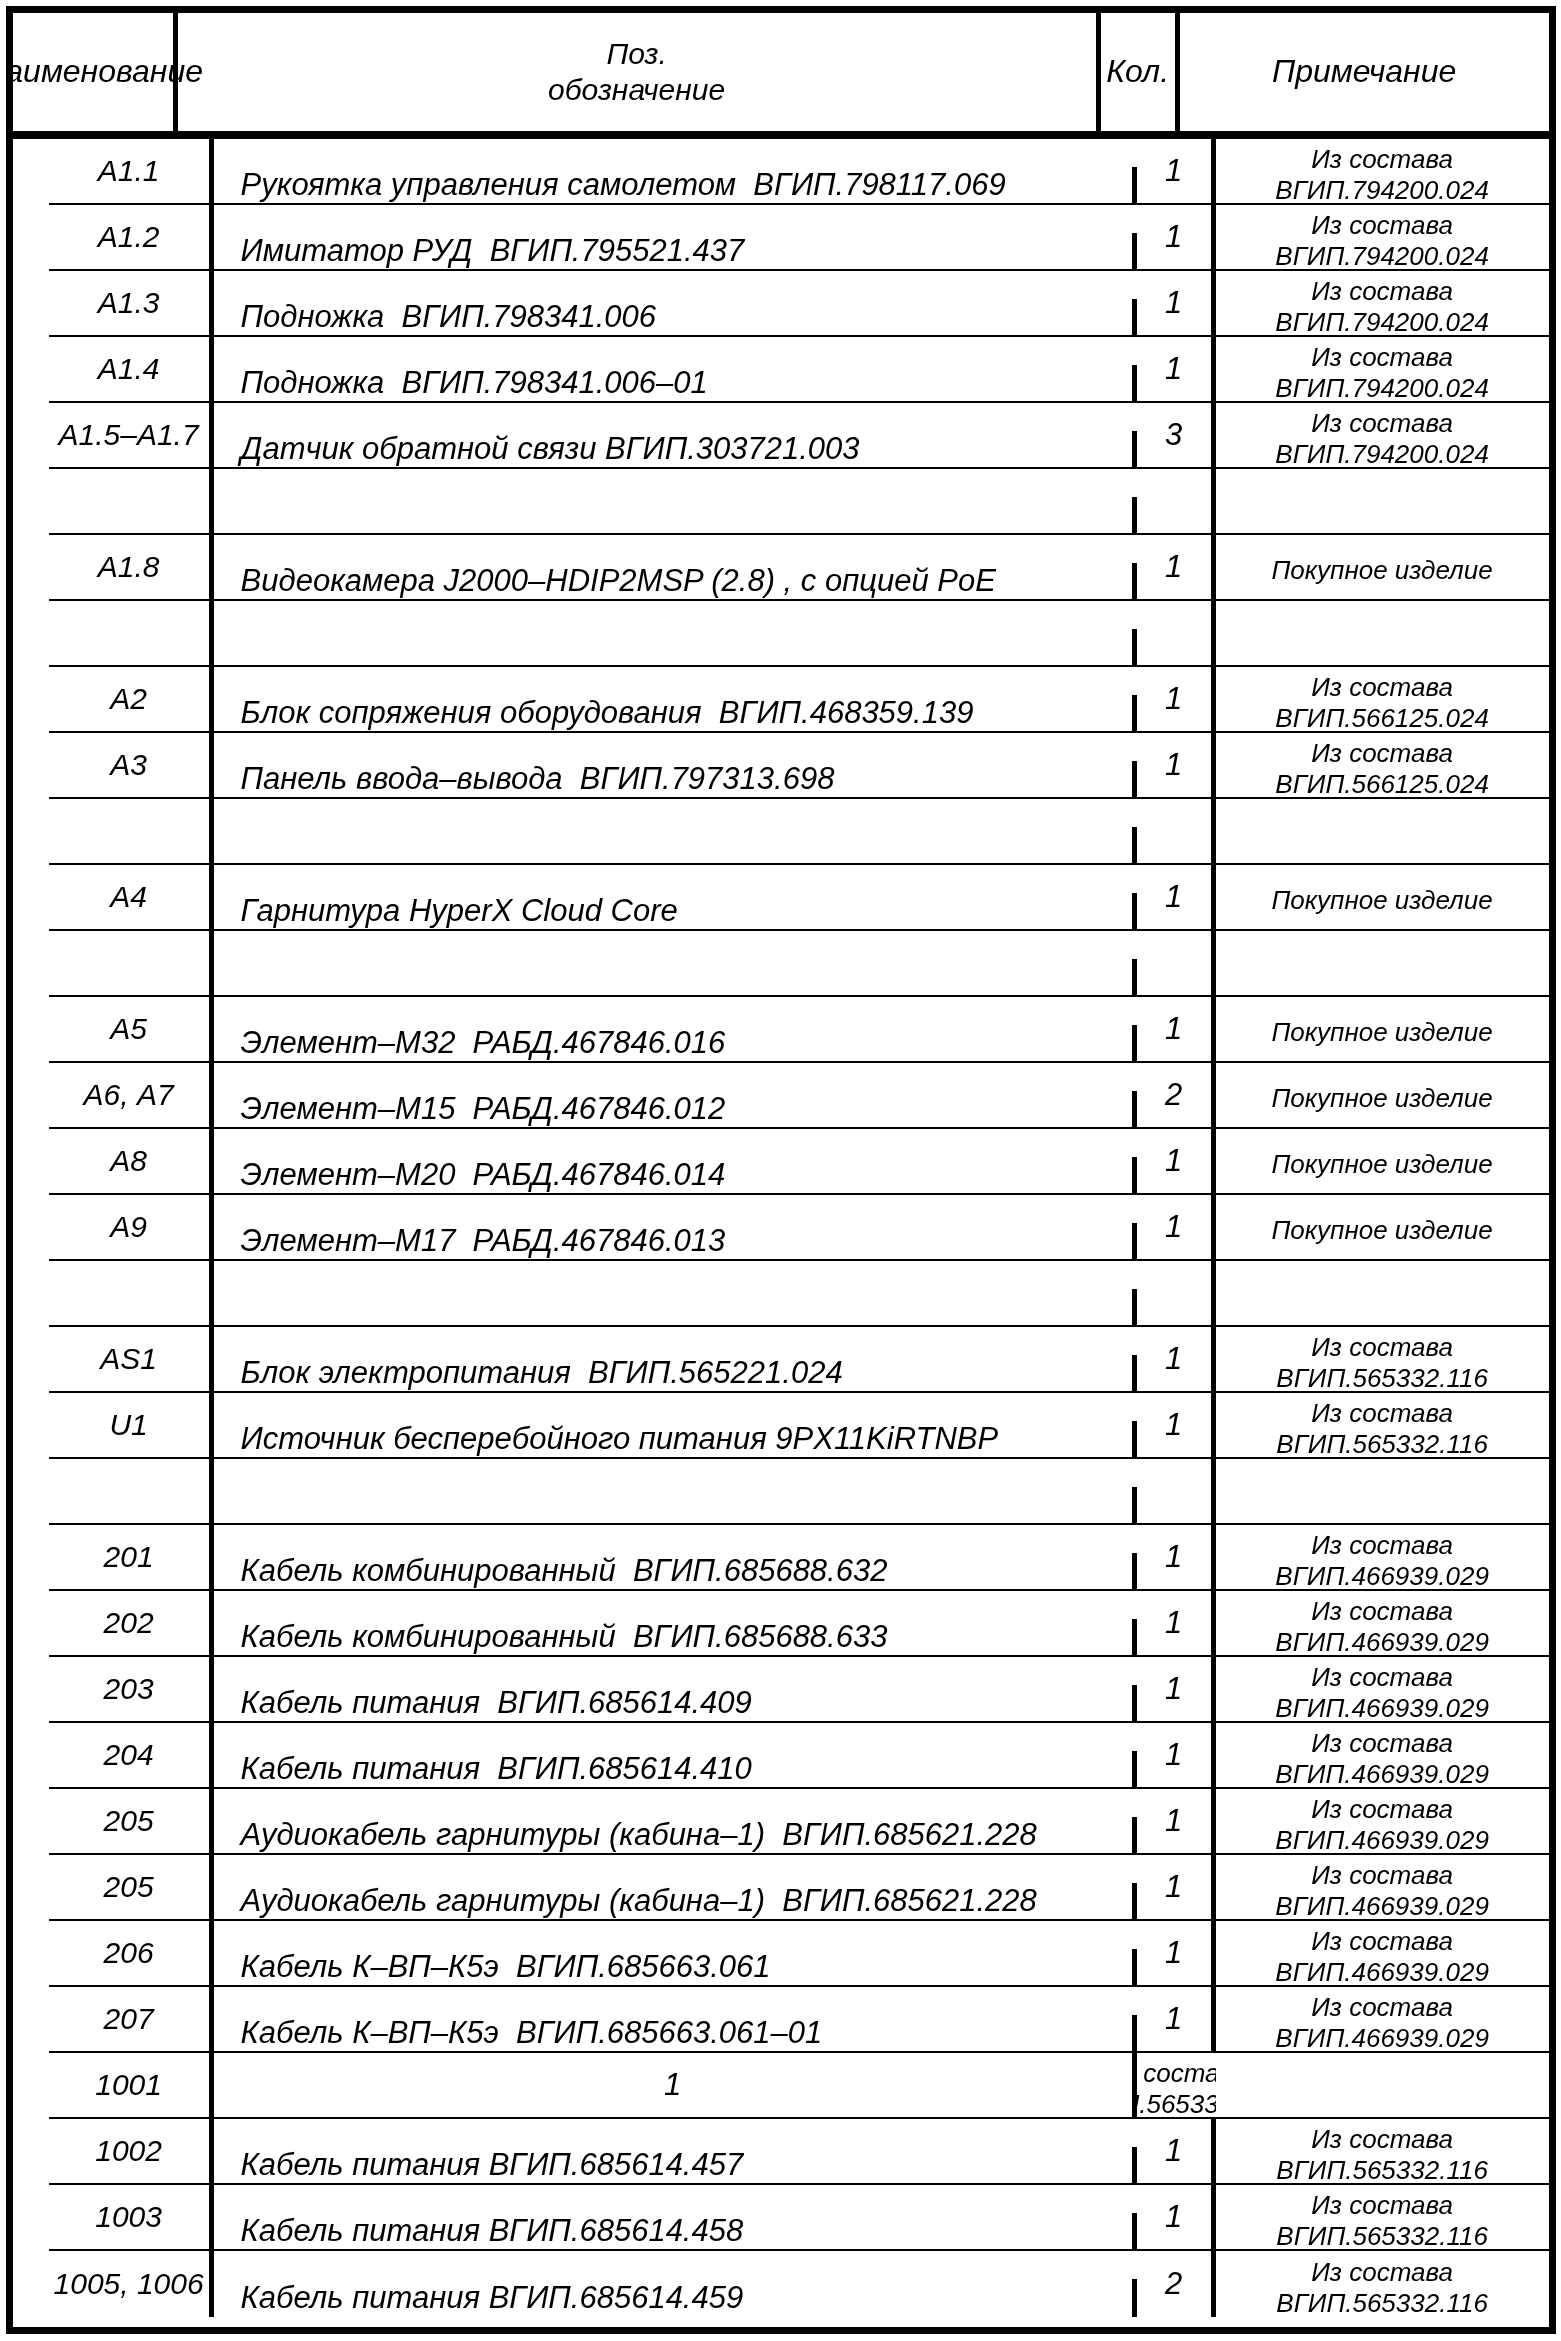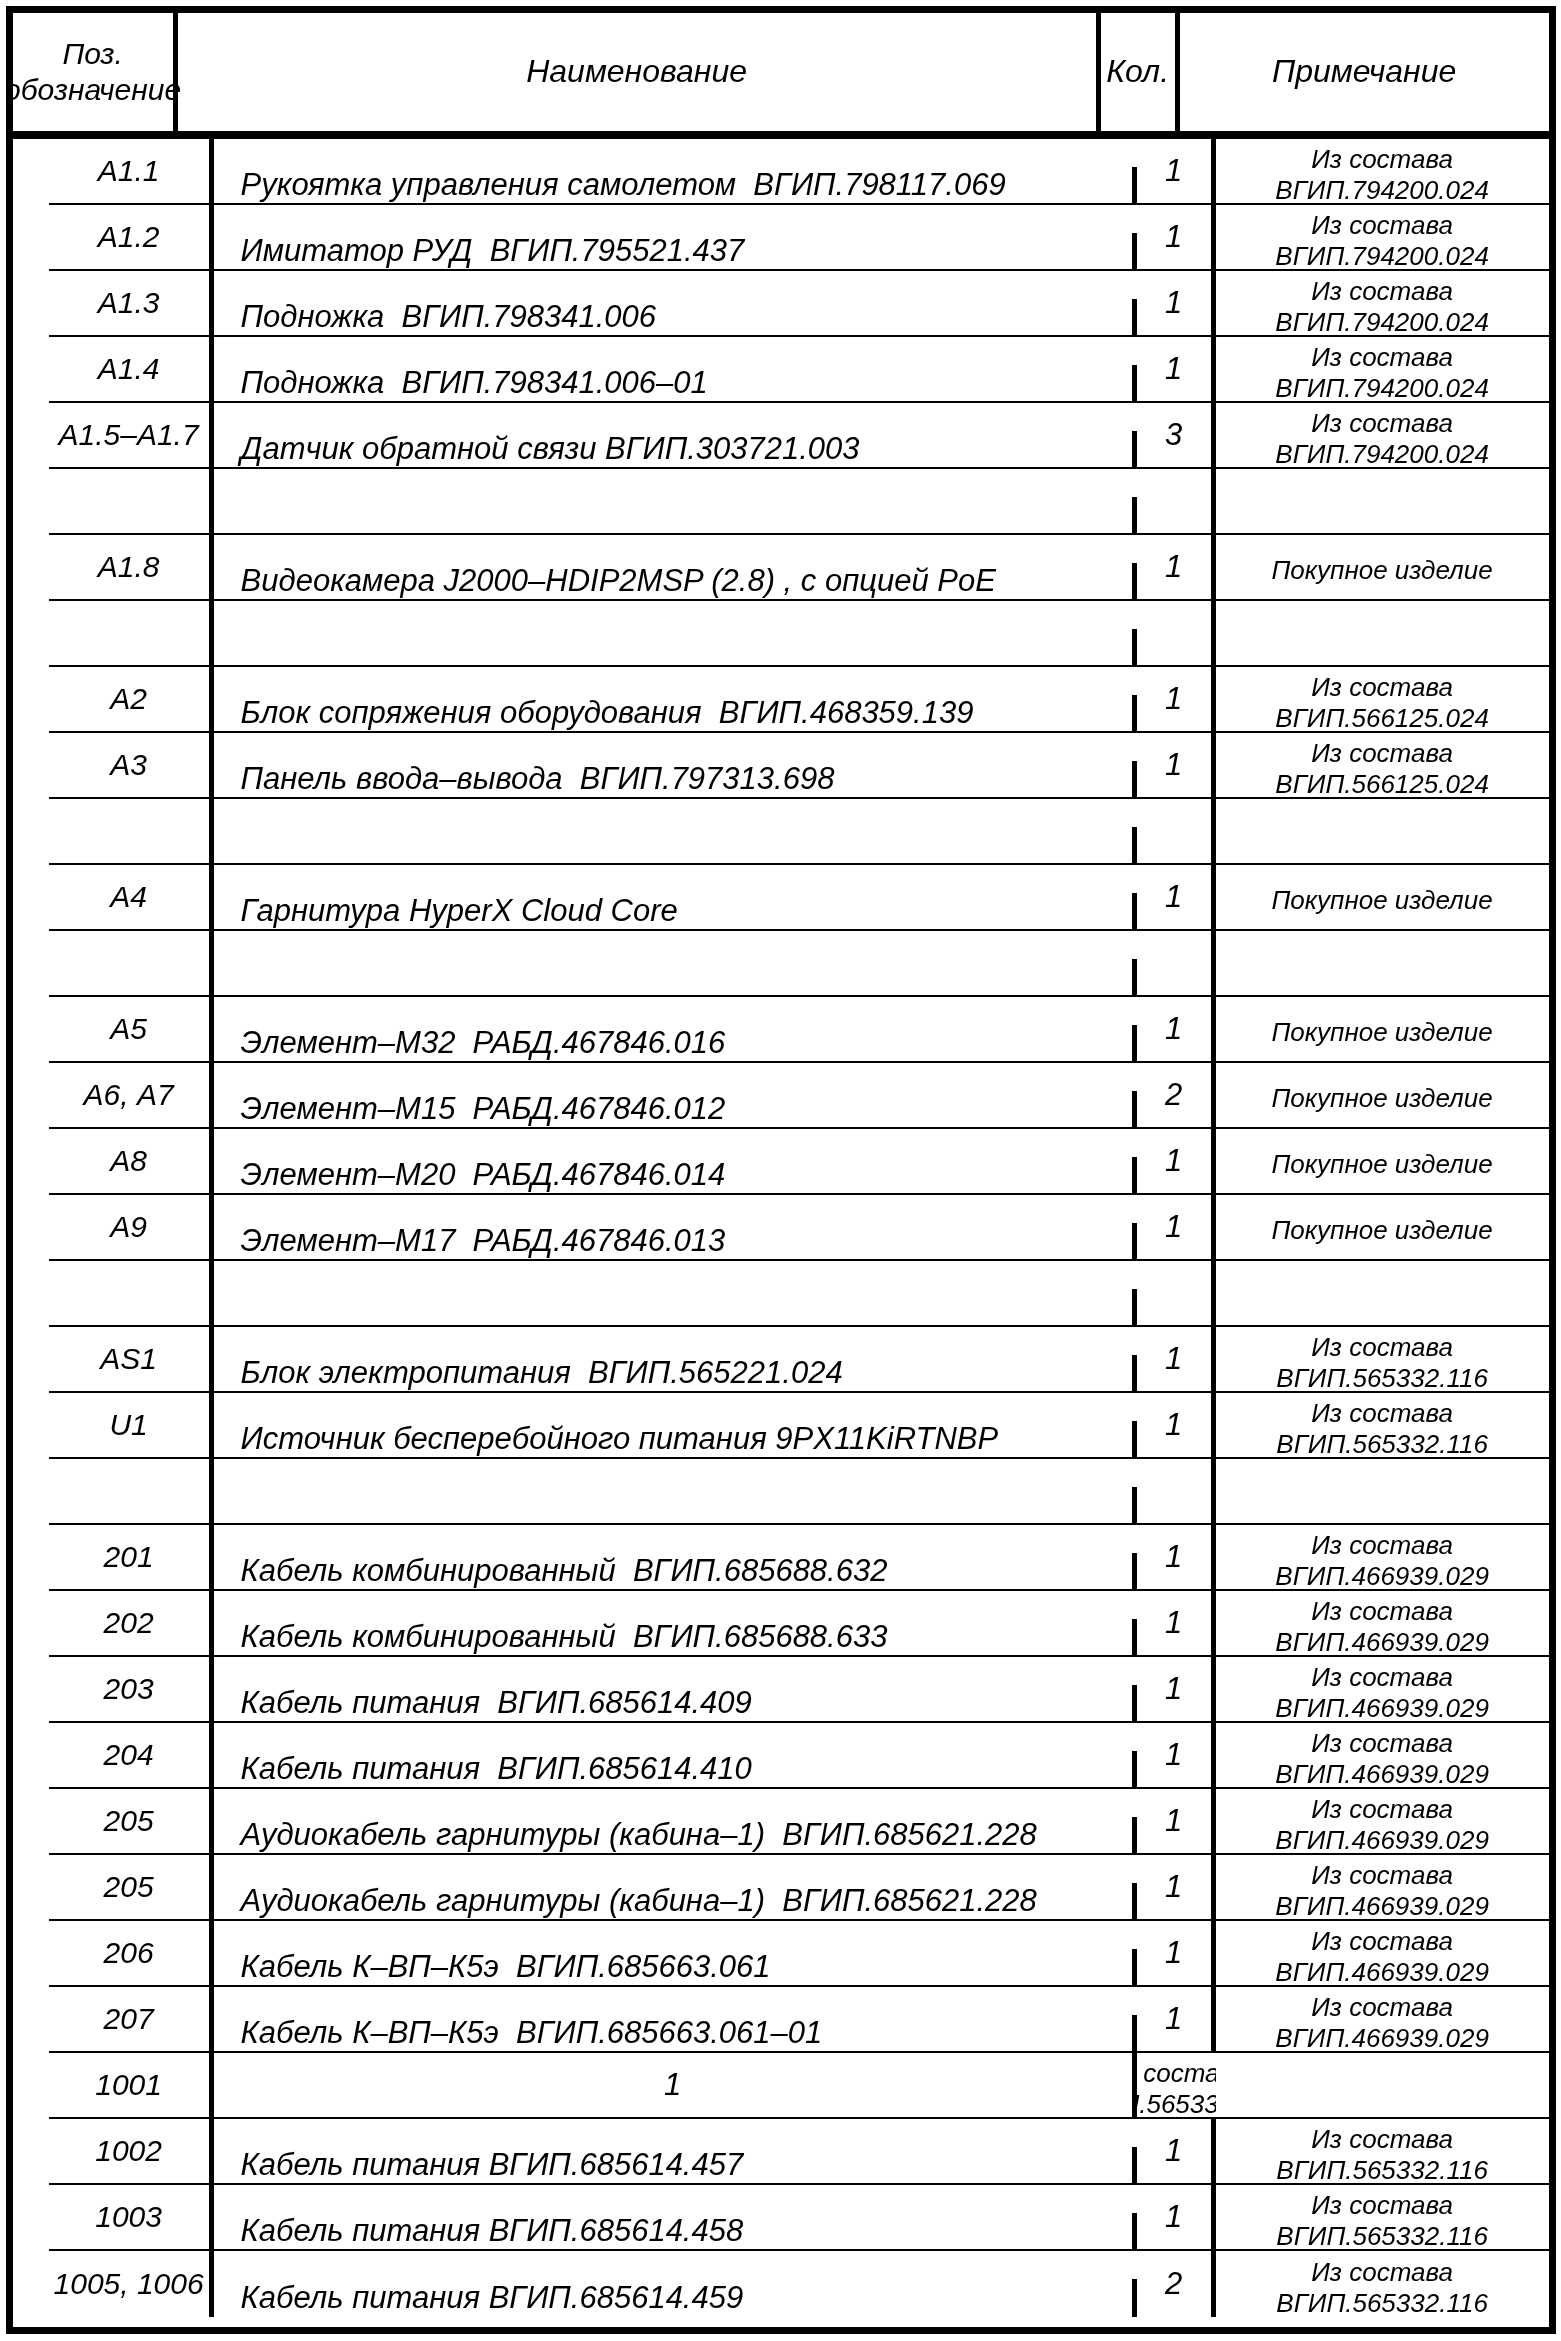--- a/index.html
+++ b/index.html
@@ -94,23 +94,23 @@
     font-size: 26px;
     line-height: 31px;
     white-space: pre-line;
   }
 </style>
 </head>
 <body>
 
 <div class="sheet">
   <div class="thead">
+    <div class="th">Наименование</div>
     <div class="th pos-h">Поз.
 обозначение</div>
-    <div class="th">Наименование</div>
     <div class="th">Кол.</div>
     <div class="th">Примечание</div>
   </div>
   <div class="tbody" id="tbody">
       <div class="row">
         <div class="td pos">А1.1</div>
         <div class="td name">Рукоятка управления самолетом  ВГИП.798117.069</div>
         <div class="td qty">1</div>
         <div class="td note">Из состава
 ВГИП.794200.024</div>

